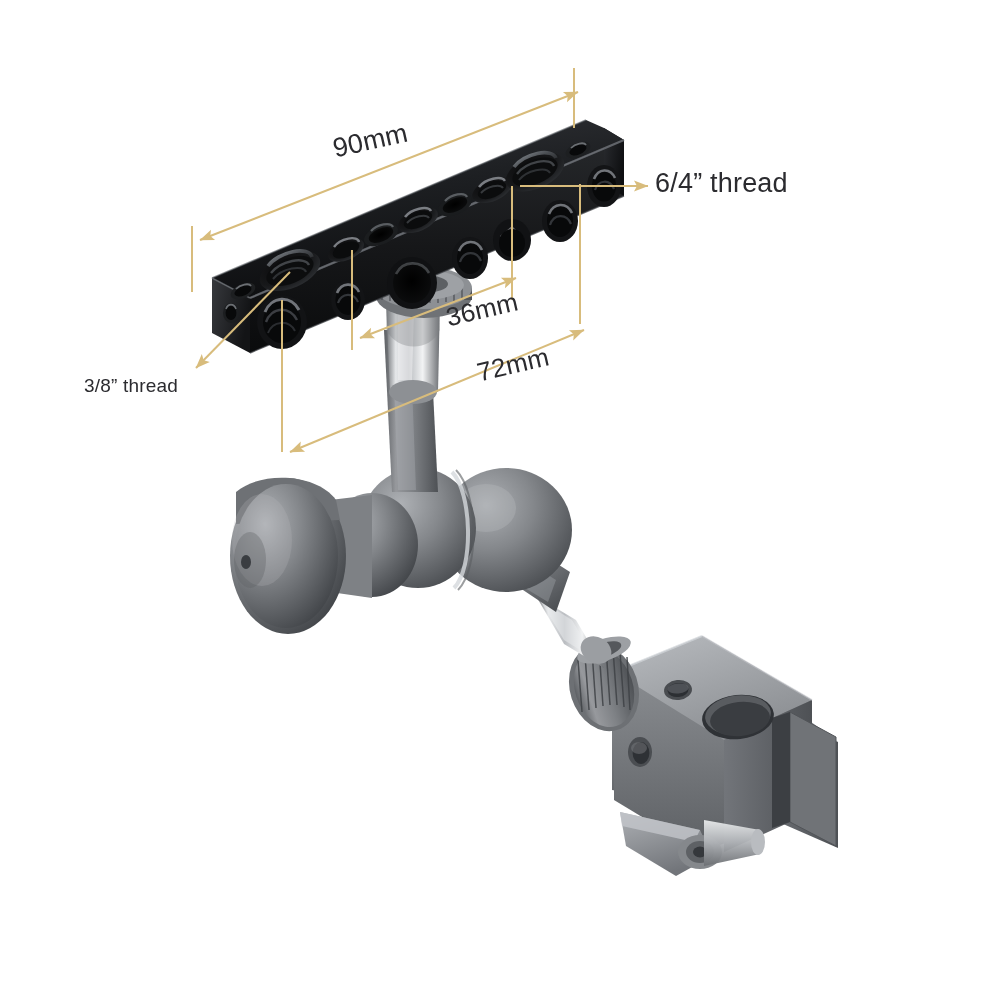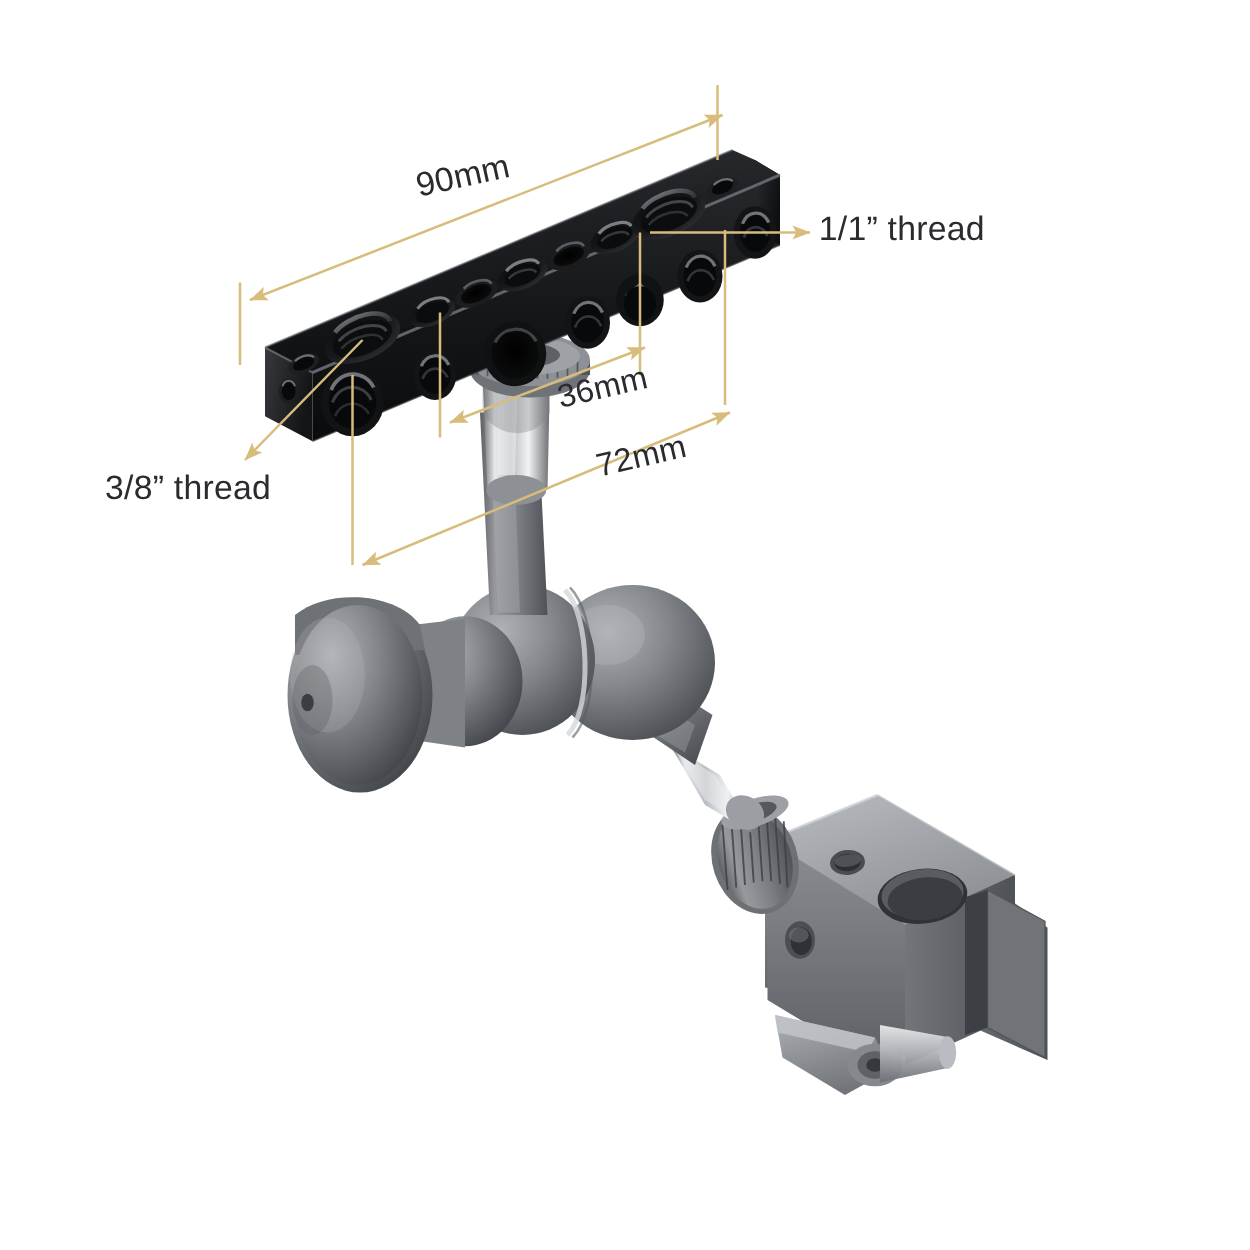--- a/index.html
+++ b/index.html
@@ -46,21 +46,21 @@
     font-size: 26px;
     transform: rotate(-13deg);
     transform-origin: left top;
   }
   .lbl-quarter {
     left: 655px; top: 168px;
     font-size: 27px;
   }
   .lbl-threeeighth {
     left: 84px; top: 375px;
-    font-size: 27px;
+    font-size: 19px;
   }
 </style>
 </head>
 <body>
 
 <div id="stage">
 
   <svg id="art" viewBox="0 0 1000 1000">
     <defs>
 
@@ -450,17 +450,17 @@
       <line x1="290" y1="452" x2="584" y2="330" marker-start="url(#arrowStart)" marker-end="url(#arrowEnd)"></line>
     </g>
   </svg>
 
   <div class="anno-text dim-90">90mm</div>
 
   <div class="anno-text dim-36">36mm</div>
 
   <div class="anno-text dim-72">72mm</div>
 
-  <div class="anno-text lbl-quarter">1/1”  thread</div>
+  <div class="anno-text lbl-quarter">6/4”  thread</div>
 
   <div class="anno-text lbl-threeeighth">3/8”  thread</div>
 
 </div>
 
 </body></html>

